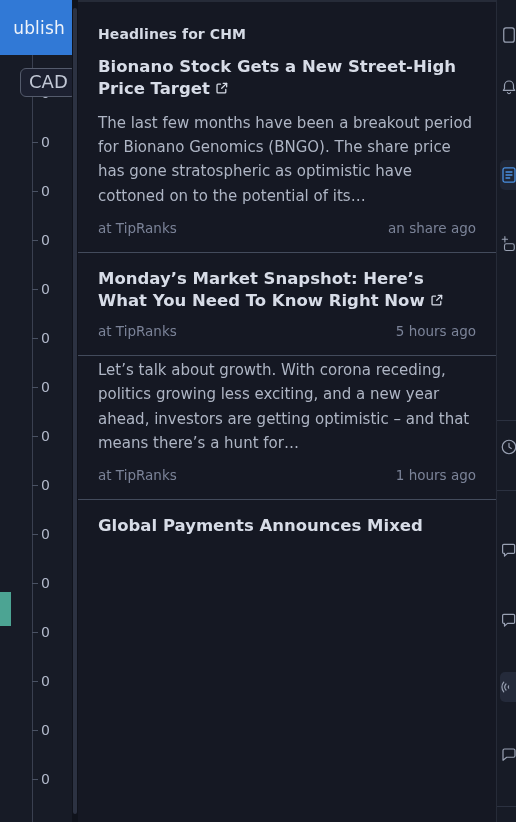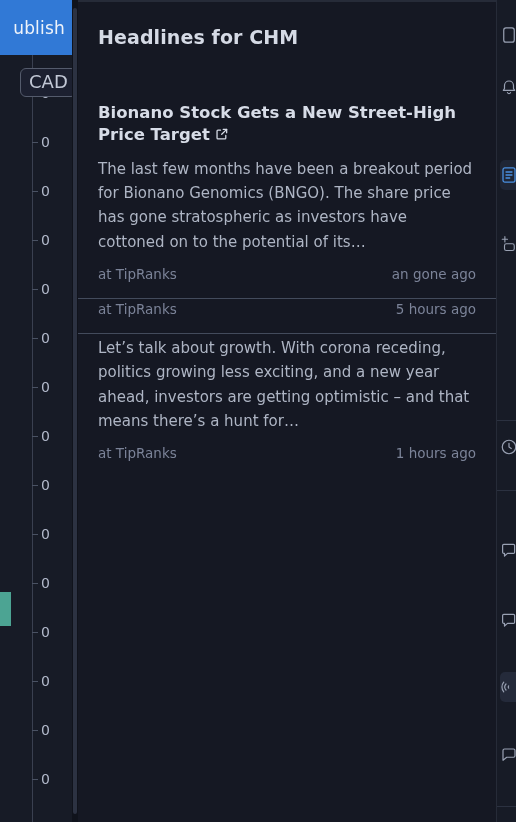--- a/index.html
+++ b/index.html
@@ -99,38 +99,37 @@
     overflow: hidden;
   }
   .news-top-rule {
     position: absolute; left: 0; top: 0;
     width: 418px; height: 2px;
     background: #262b38;
   }
   .news-header {
     padding: 26px 20px 14px 20px;
     color: #d5dae5;
-    font-size: 19px;
+    font-size: 14px;
     font-weight: bold;
     letter-spacing: .1px;
   }
   .news-item {
     padding: 2px 20px 16px 20px;
     border-top: 1px solid #434b5c;
     cursor: pointer;
   }
   .news-item.first { border-top: none; padding-top: 0; }
   .news-title {
     color: #d7dce7;
     font-size: 16.5px;
     font-weight: bold;
     line-height: 1.33;
     margin-bottom: 11px;
     padding-top: 13px;
-    margin-top: 40px;
   }
   .news-item.first .news-title { padding-top: 0; }
   .ext-icon {
     display: inline-block;
     vertical-align: -1px;
     margin-left: 5px;
     width: 14px; height: 14px;
     cursor: pointer;
   }
   .ext-icon svg { display: block; }
@@ -233,39 +232,47 @@
 
     <div class="news-header">Headlines for CHM</div>
 
     <div id="news-list">
         <div class="news-item first">
           <div class="news-title"><span>Bionano Stock Gets a New Street-High Price Target</span><span class="ext-icon"><svg width="14" height="14" viewBox="0 0 24 24" fill="none" stroke="currentColor" stroke-width="2.2">
                 <path d="M14 4h6v6"></path>
                 <path d="M20 4l-8.5 8.5"></path>
                 <path d="M18.5 14.5V19a1.5 1.5 0 0 1-1.5 1.5H5A1.5 1.5 0 0 1 3.5 19V7A1.5 1.5 0 0 1 5 5.5h4.5"></path>
               </svg></span></div>
-          <div class="news-summary">The last few months have been a breakout period for Bionano Genomics (BNGO). The share price has gone stratospheric as investors have cottoned on to the potential of its…</div>
+          <div class="news-summary">The last few months have been a breakout period for Bionano Genomics (BNGO). The share price has gone stratospheric as optimistic have cottoned on to the potential of its…</div>
           <div class="news-meta">
             <span>at TipRanks</span>
-            <span>an gone ago</span>
+            <span>an share ago</span>
           </div>
         </div>
         <div class="news-item">
+          <div class="news-title"><span>Monday’s Market Snapshot: Here’s What You Need To Know Right Now</span><span class="ext-icon"><svg width="14" height="14" viewBox="0 0 24 24" fill="none" stroke="currentColor" stroke-width="2.2">
+                <path d="M14 4h6v6"></path>
+                <path d="M20 4l-8.5 8.5"></path>
+                <path d="M18.5 14.5V19a1.5 1.5 0 0 1-1.5 1.5H5A1.5 1.5 0 0 1 3.5 19V7A1.5 1.5 0 0 1 5 5.5h4.5"></path>
+              </svg></span></div>
           <div class="news-meta">
             <span>at TipRanks</span>
             <span>5 hours ago</span>
           </div>
         </div>
         <div class="news-item">
           <div class="news-summary">Let’s talk about growth. With corona receding, politics growing less exciting, and a new year ahead, investors are getting optimistic – and that means there’s a hunt for…</div>
           <div class="news-meta">
             <span>at TipRanks</span>
             <span>1 hours ago</span>
           </div>
         </div>
+        <div class="news-item partial">
+          <div class="news-title"><span>Global Payments Announces Mixed</span></div>
+        </div>
       </div>
   </div>
 
   <div class="right-toolbar">
 
     <div class="tb-btn" style="top:20px">
       <svg width="18" height="18" viewBox="0 0 24 24" fill="none" stroke="currentColor" stroke-width="1.6">
         <rect x="5" y="2.5" width="14" height="19" rx="3"></rect>
       </svg>
     </div>

